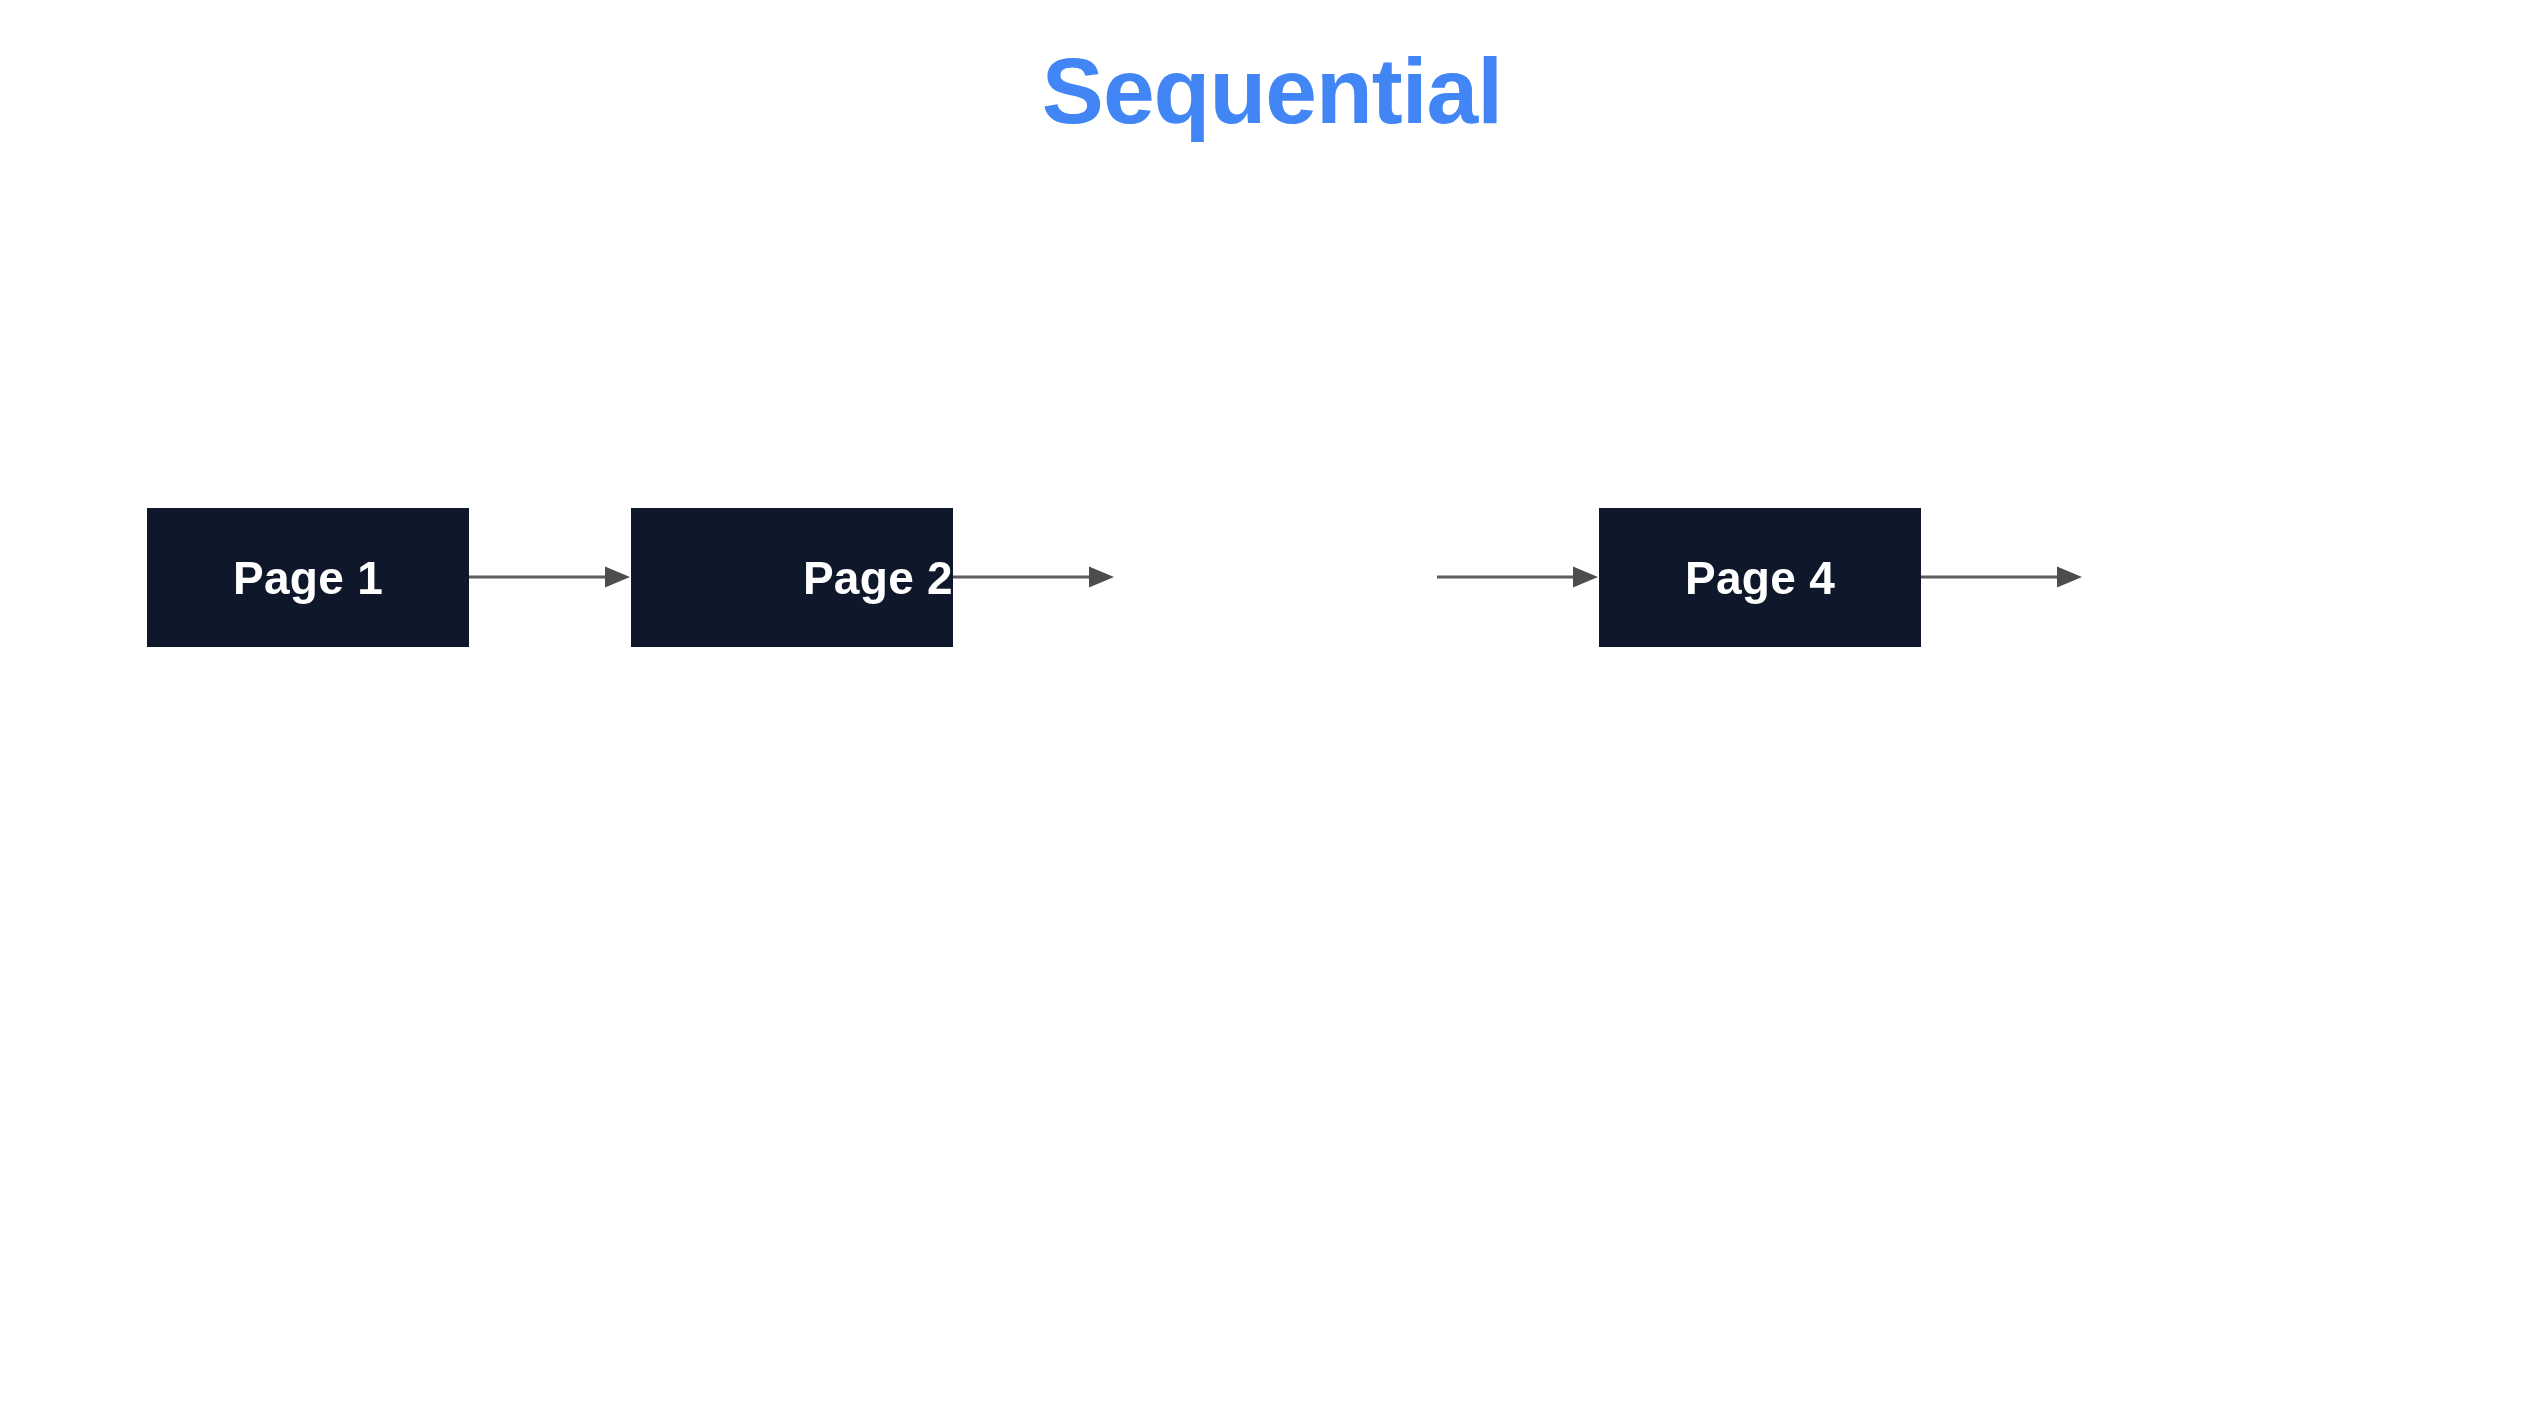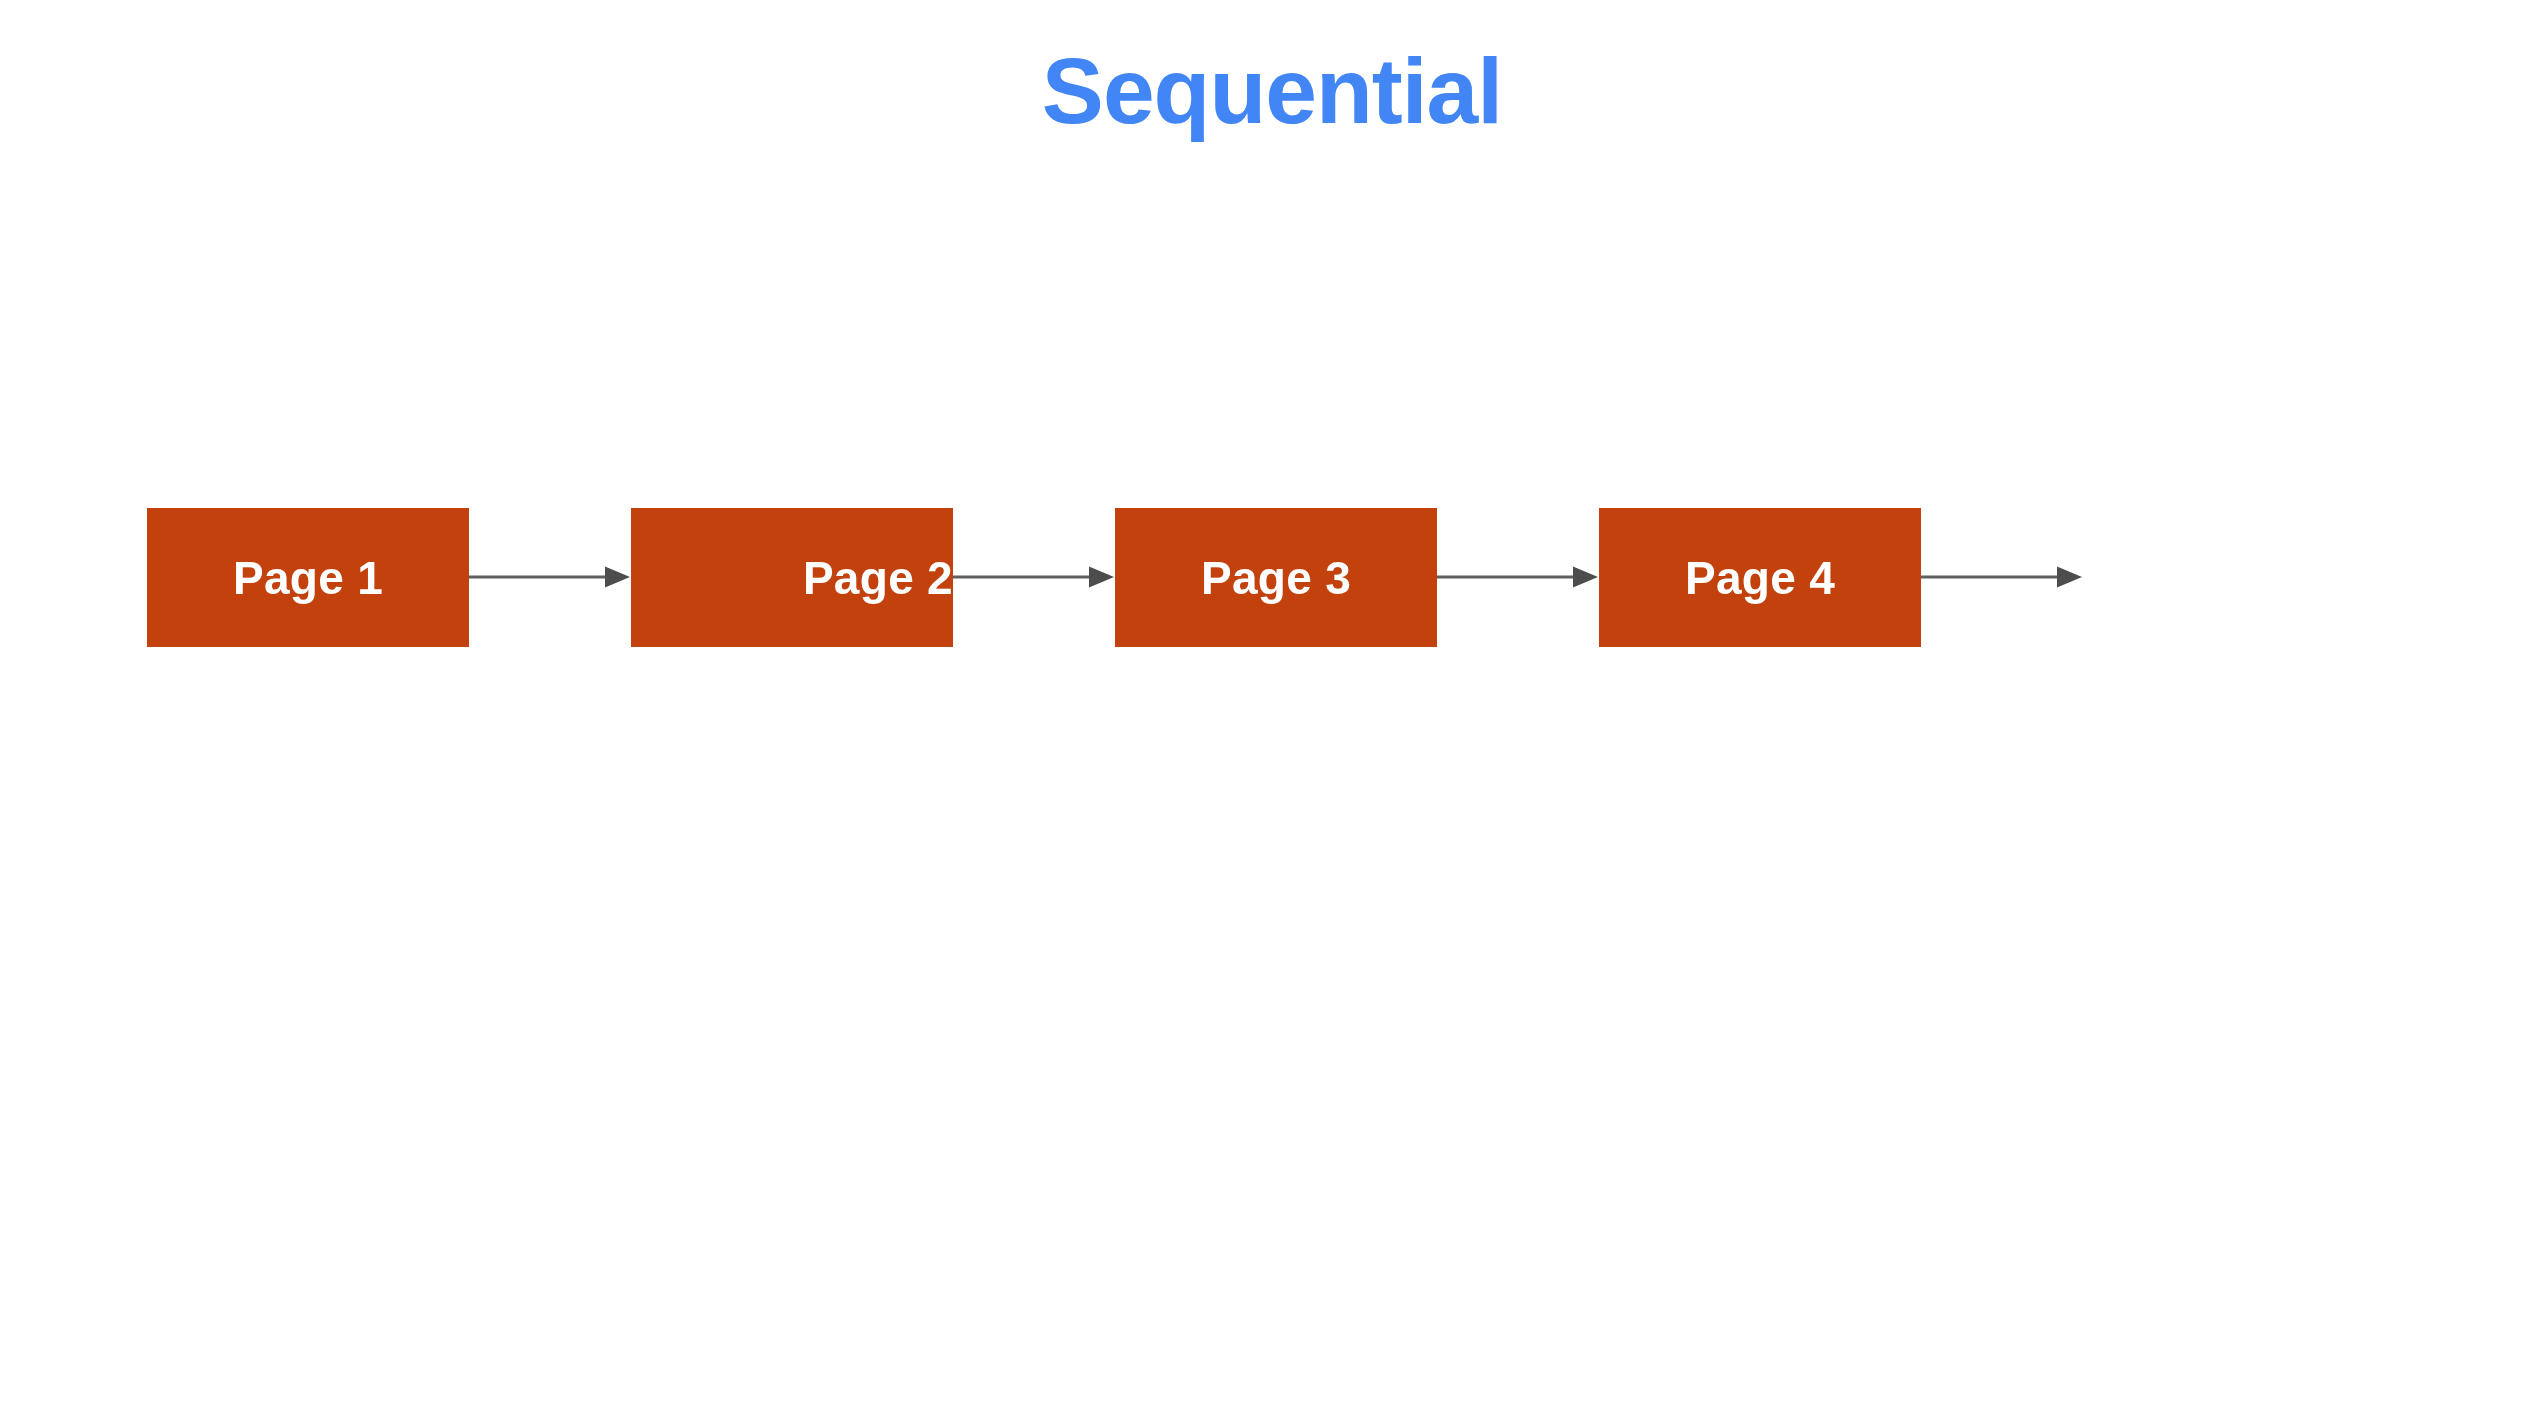--- a/index.html
+++ b/index.html
@@ -43,21 +43,21 @@
     top: 508px;
     width: 2258px;
     height: 139px;
   }
 
   .flow-node {
     position: absolute;
     top: 0;
     width: 322px;
     height: 139px;
-    background: #c2410c;
+    background: #0f172a;
     display: flex;
     align-items: center;
     justify-content: center;
     box-sizing: border-box;
   }
 
   .flow-node-label {
     color: #ffffff;
     font-size: 46px;
     font-weight: 700;
@@ -115,23 +115,20 @@
       <span class="flow-node-label">Page 2</span>
     </div>
 
     <div class="flow-connector conn-1">
       <svg width="161" height="3" viewBox="0 0 161 3" xmlns="http://www.w3.org/2000/svg" aria-hidden="true">
         <line x1="0" y1="1.5" x2="140" y2="1.5" stroke="#5f5f5f" stroke-width="3"></line>
         <polygon points="136,-9 161,1.5 136,12" fill="#4d4d4d"></polygon>
       </svg>
     </div>
 
-    <div class="flow-node node-2">
-      <span class="flow-node-label">Page 3</span>
-    </div>
 
     <div class="flow-connector conn-2">
       <svg width="161" height="3" viewBox="0 0 161 3" xmlns="http://www.w3.org/2000/svg" aria-hidden="true">
         <line x1="0" y1="1.5" x2="140" y2="1.5" stroke="#5f5f5f" stroke-width="3"></line>
         <polygon points="136,-9 161,1.5 136,12" fill="#4d4d4d"></polygon>
       </svg>
     </div>
 
     <div class="flow-node node-3">
       <span class="flow-node-label">Page 4</span>

